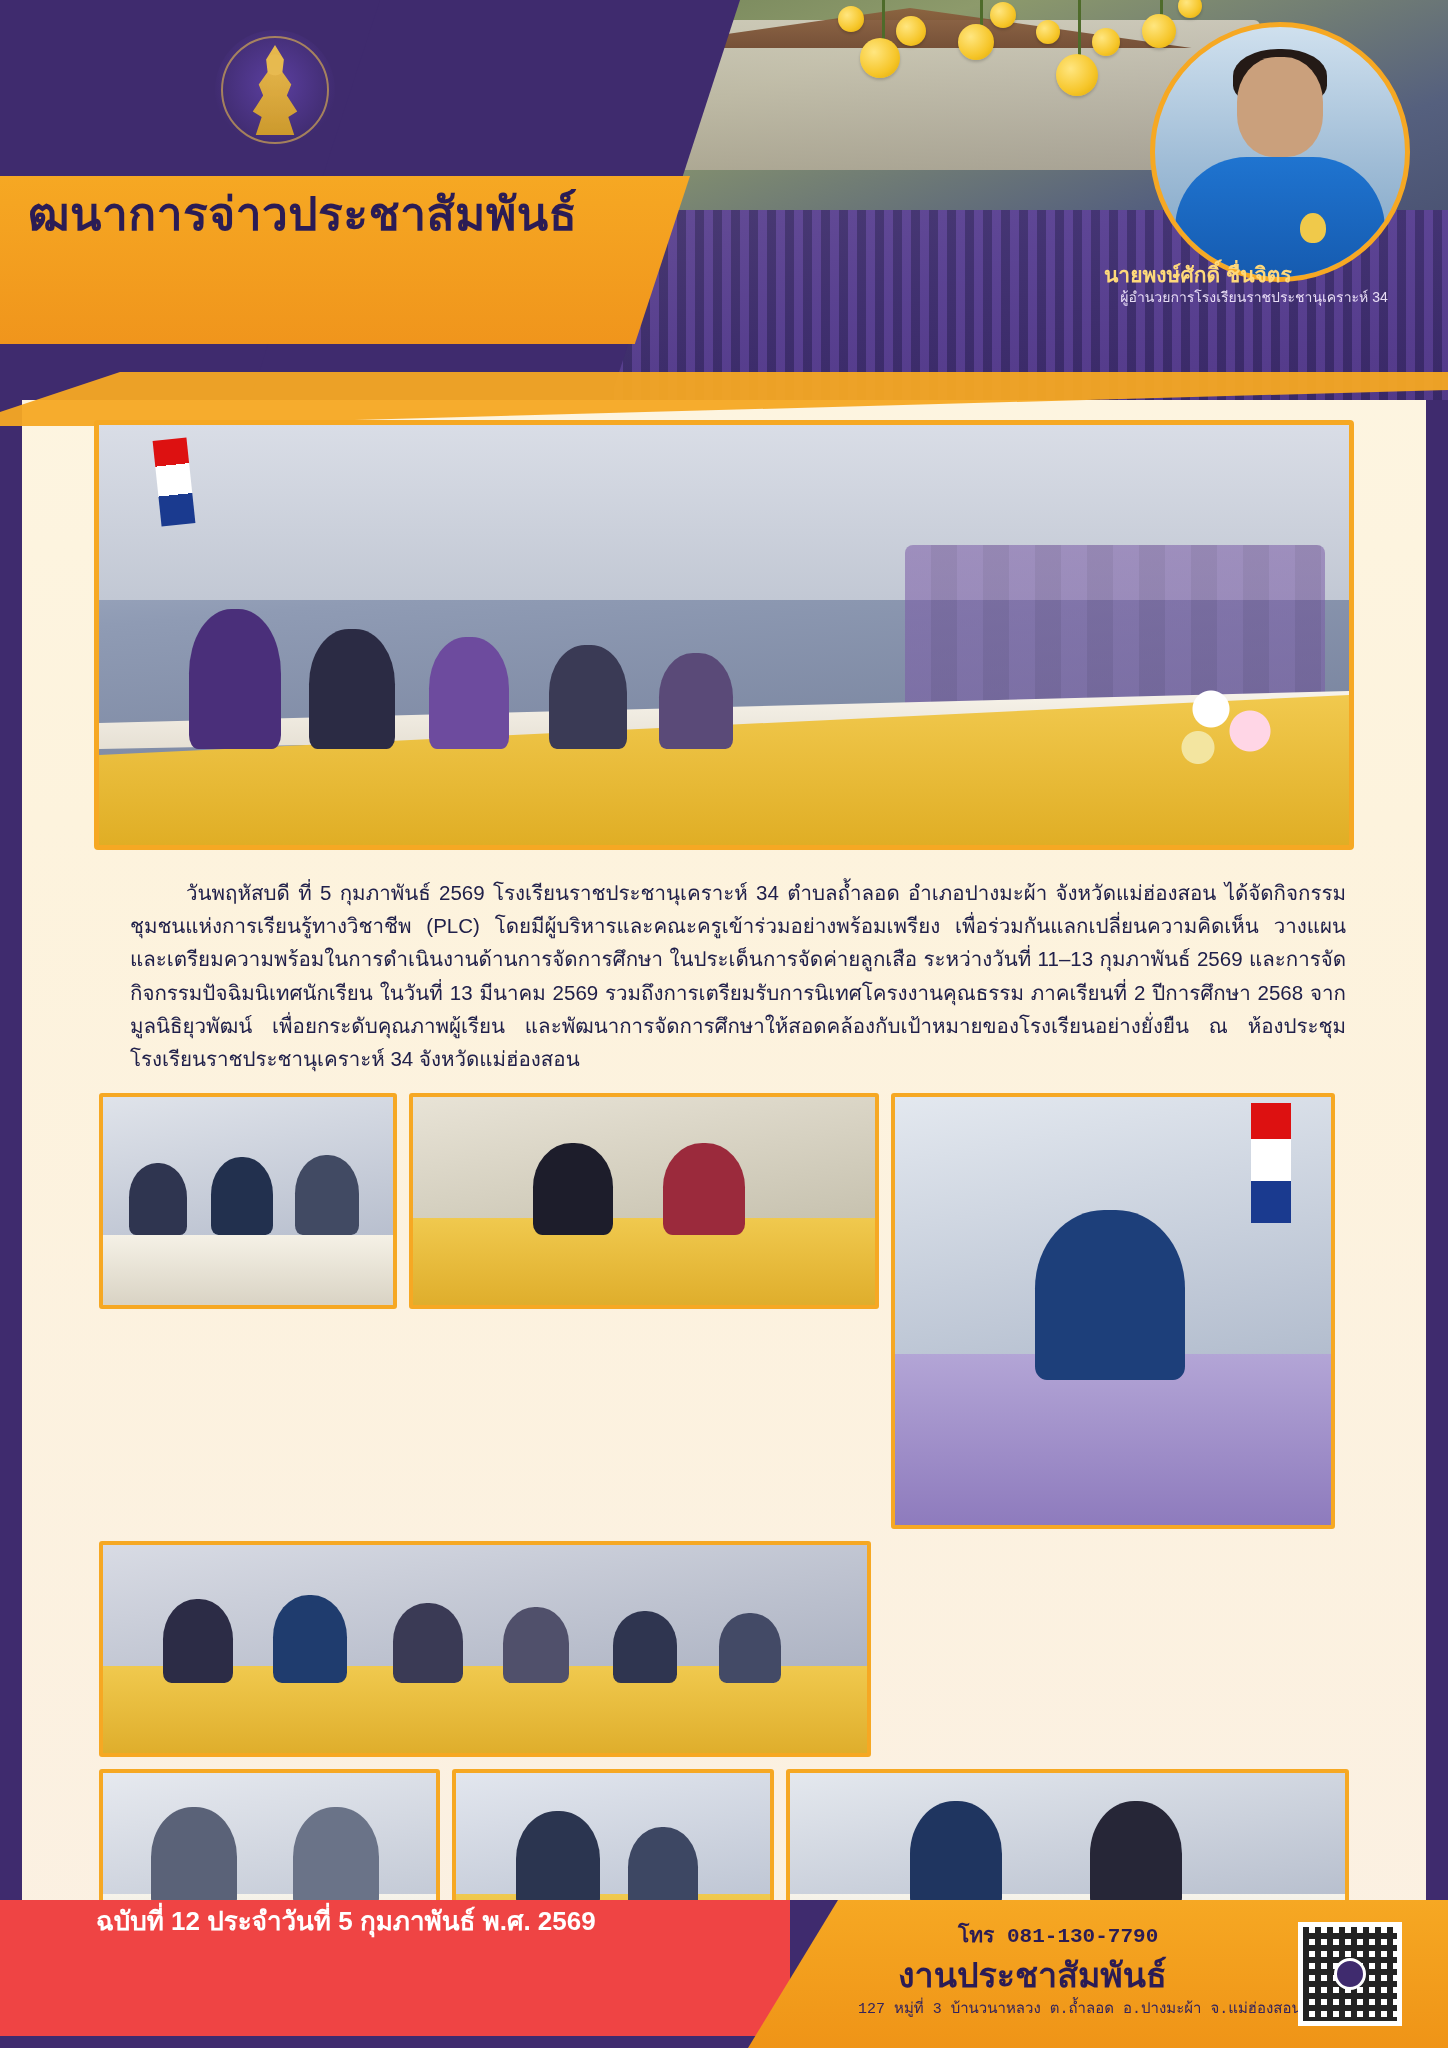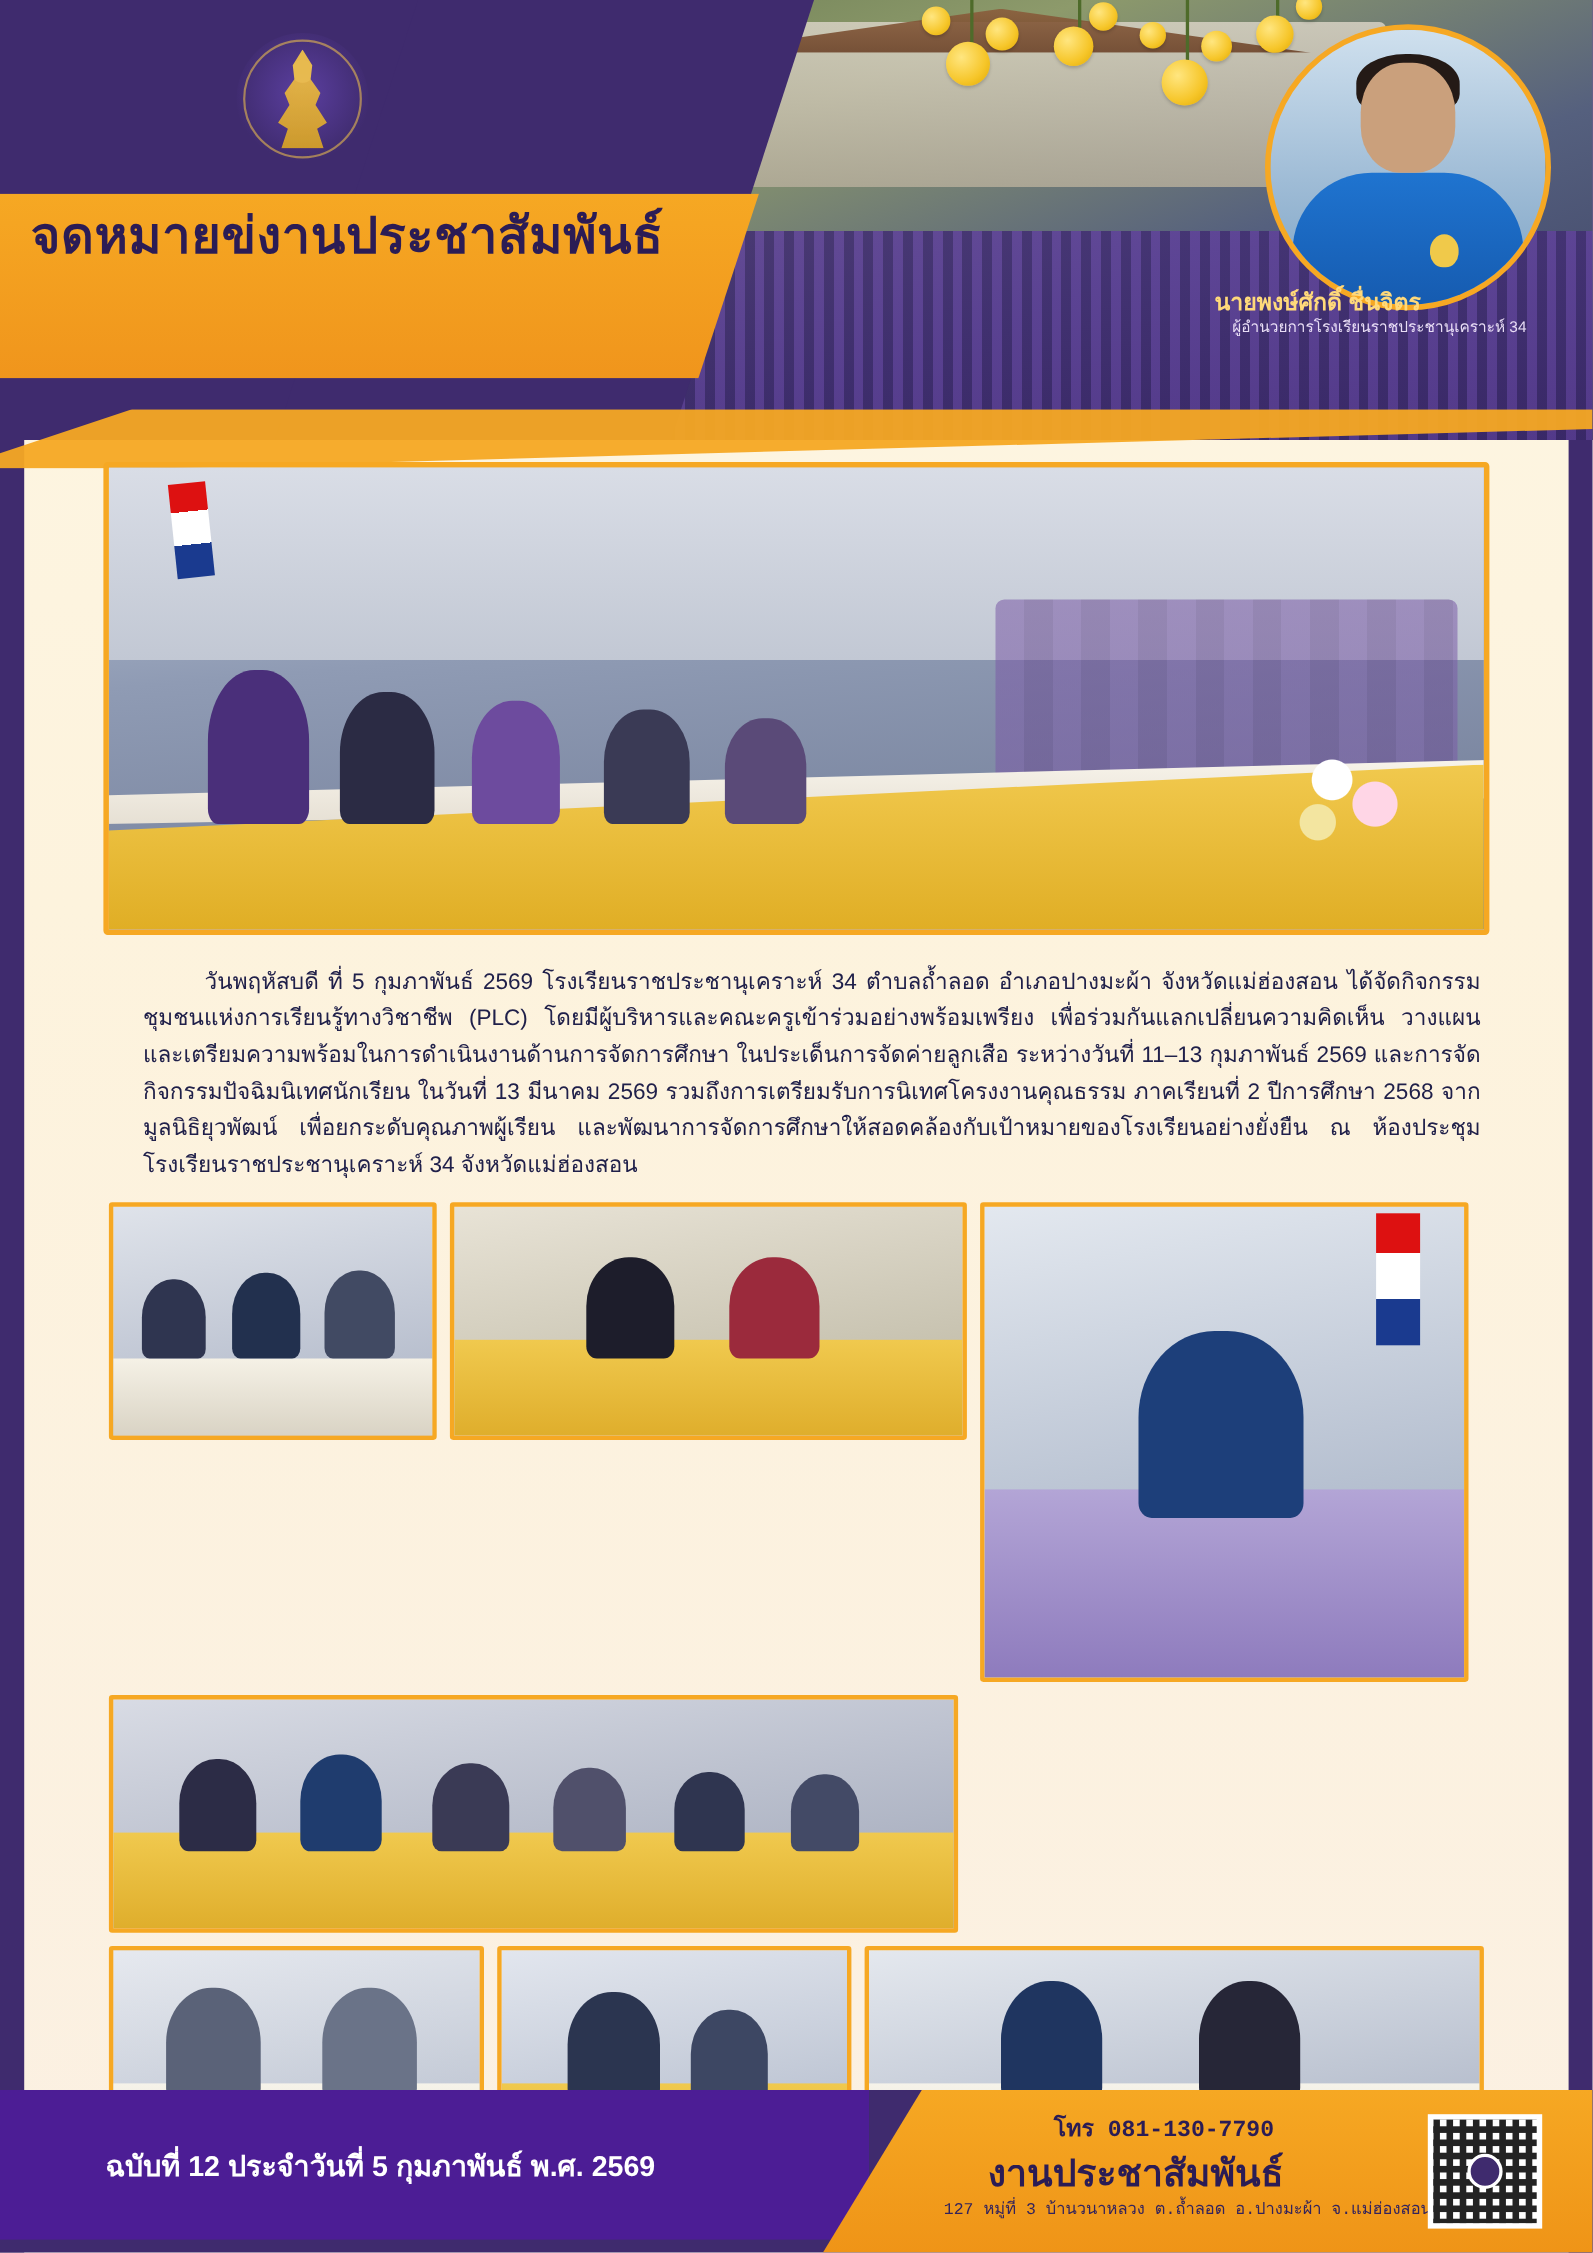--- a/index.html
+++ b/index.html
@@ -246,22 +246,22 @@
     background:linear-gradient(180deg,#d11 0 30%,#fff 30% 65%,#1a3a8f 65% 100%);
   }
 
   
   .footer{
     position:absolute;left:0;bottom:0;width:1448px;height:148px;
     background:#3f2b6e;
   }
   .footer .left{
     position:absolute;left:0;top:0;width:790px;height:136px;
-    background:#4c1d95;
-    display:flex;align-items:center;
+    background:#ef4444;
+    display:flex;
   }
   .footer .issue{
     color:#fff;font-size:26px;font-weight:bold;margin-left:96px;
   }
   .footer .right{
     position:absolute;right:0;top:0;width:700px;height:148px;
     background:linear-gradient(180deg,#f6a823,#ef9417);
     clip-path:polygon(90px 0, 100% 0, 100% 100%, 0 100%);
     color:#2b1c55;
     font-family:Liberation Mono, monospace;
@@ -328,21 +328,21 @@
       <span style="left:312px;top:34px;width:34px;height:34px"></span>
       <span style="left:348px;top:14px;width:24px;height:24px"></span>
     </div>
 
     <div class="logo">
       <div class="ring"></div>
       <div class="emblem"></div>
     </div>
 
     <div class="title-plate">
-      <h1>จดหมายข่งานประชาสัมพันธ์</h1>
+      <h1>ฒนาการจ่าวประชาสัมพันธ์</h1>
     </div>
 
     <div class="portrait">
       <div class="body"></div>
       <div class="hair"></div>
       <div class="head"></div>
       <div class="badge"></div>
     </div>
     <div class="portrait-name">นายพงษ์ศักดิ์ ชื่นจิตร</div>
     <div class="portrait-role">ผู้อำนวยการโรงเรียนราชประชานุเคราะห์ 34</div>

